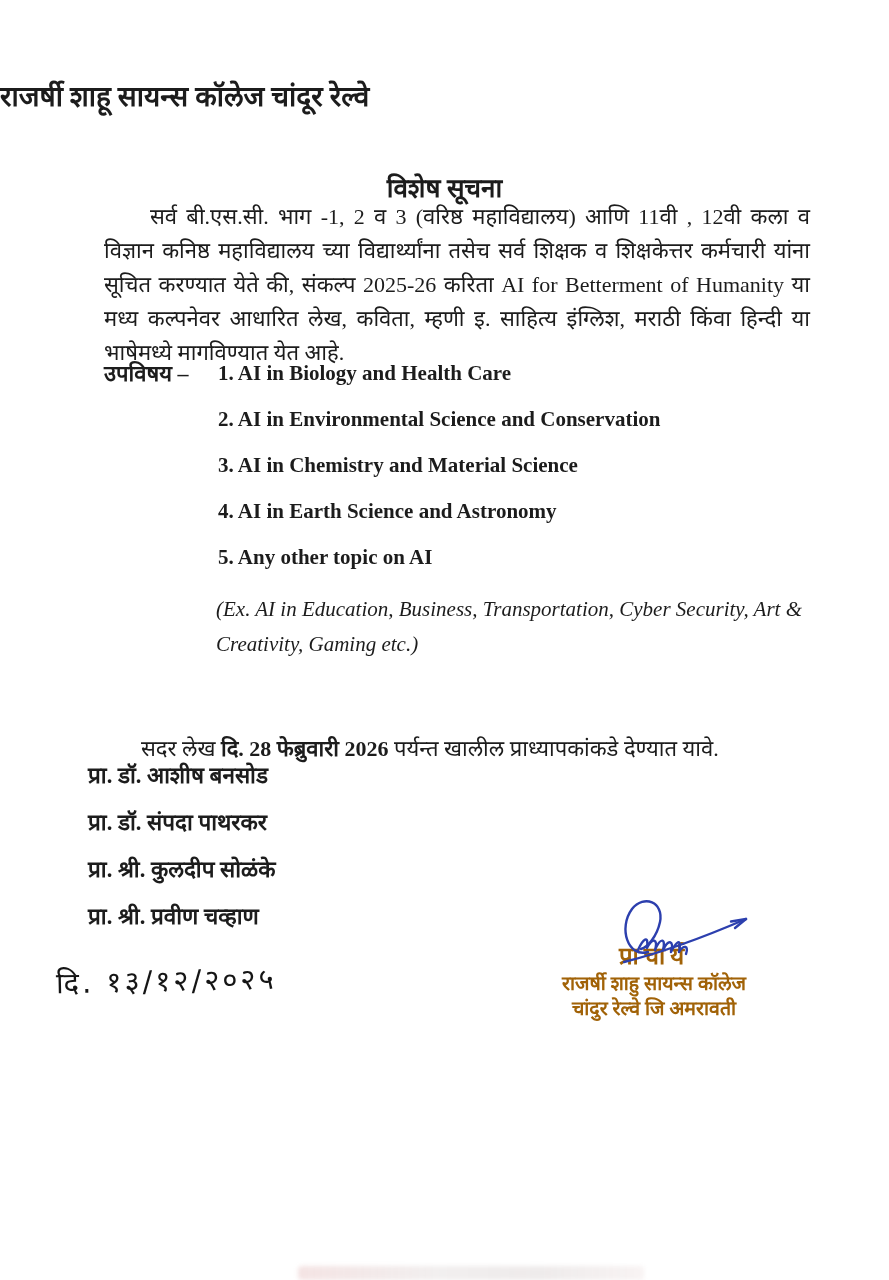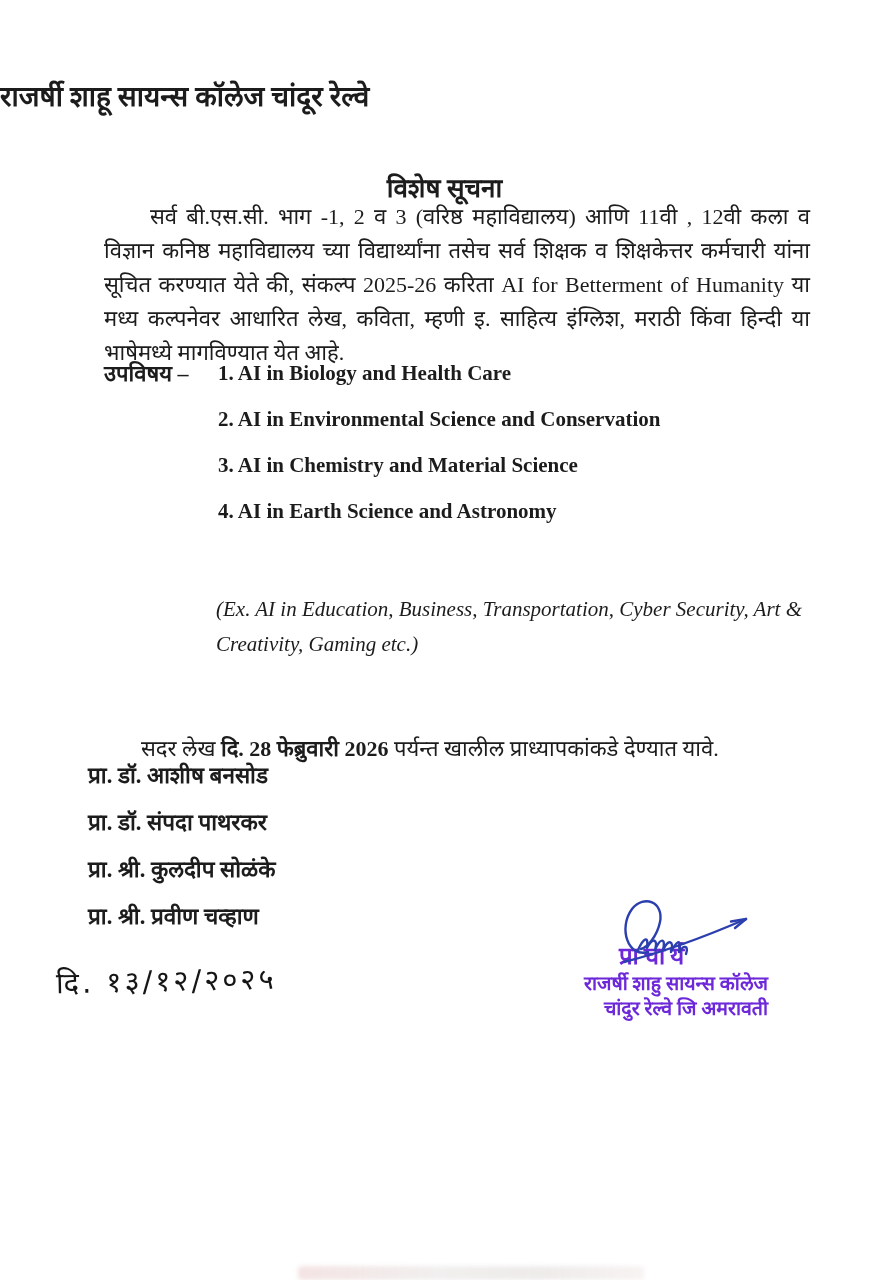--- a/index.html
+++ b/index.html
@@ -60,28 +60,28 @@
   
   .professors { position: absolute; left: 88px; top: 764px; }
   .professors .prof {
     font-size: 22.5px; font-weight: bold;
     line-height: 23px; margin-bottom: 24px;
   }
 
   
   .signature-block {
     position: absolute; left: 540px; top: 938px; width: 228px;
-    text-align: center; color: #6d28d9;
+    text-align: center; color: #a16207;
   }
   .signature-ink {
     position: absolute; left: 58px; top: -46px;
     pointer-events: none;
   }
   .designation { font-size: 24px; font-weight: bold; letter-spacing: 5px; }
-  .stamp-line { font-size: 19.5px; font-weight: bold; line-height: 25px; text-align: right; }
+  .stamp-line { font-size: 19.5px; font-weight: bold; line-height: 25px; }
 
   
   .handwritten-date {
     position: absolute; left: 56px; top: 960px;
     font-family: "DejaVu Sans", sans-serif;
     font-size: 29px; letter-spacing: 3px;
     transform: rotate(-1.2deg); color: #151515;
   }
 
   
@@ -105,20 +105,21 @@
 
   <p class="intro"><span>सर्व बी.एस.सी. भाग -1, 2 व  3 (वरिष्ठ महाविद्यालय) आणि 11वी , 12वी कला व विज्ञान कनिष्ठ महाविद्यालय  च्या विद्यार्थ्यांना तसेच सर्व शिक्षक व शिक्षकेत्तर कर्मचारी यांना सूचित करण्यात येते की, संकल्प 2025-26 करिता </span><span class="theme">AI for Betterment of Humanity</span><span> या मध्य कल्पनेवर आधारित लेख, कविता, म्हणी इ. साहित्य इंग्लिश, मराठी किंवा हिन्दी या भाषेमध्ये मागविण्यात येत आहे.</span></p>
 
   <div class="subtopics-label">उपविषय –</div>
 
   <ul class="subtopics-list">
     <li>1. AI in Biology and Health Care</li>
     <li>2. AI in Environmental Science and Conservation</li>
     <li>3. AI in Chemistry and Material Science</li>
     <li>4. AI in Earth Science and Astronomy</li>
+    <li>5. Any other topic on AI</li>
   </ul>
 
   <div class="examples-note">(Ex. AI in Education, Business, Transportation, Cyber Security, Art &amp; Creativity, Gaming etc.)</div>
 
   <p class="deadline"><span>सदर लेख </span><span class="bold">दि. 28 फेब्रुवारी 2026</span><span> पर्यन्त खालील प्राध्यापकांकडे देण्यात यावे.</span></p>
 
   <div class="professors">
     <div class="prof">प्रा. डॉ. आशीष बनसोड</div>
     <div class="prof">प्रा. डॉ. संपदा पाथरकर</div>
     <div class="prof">प्रा. श्री. कुलदीप सोळंके</div>

